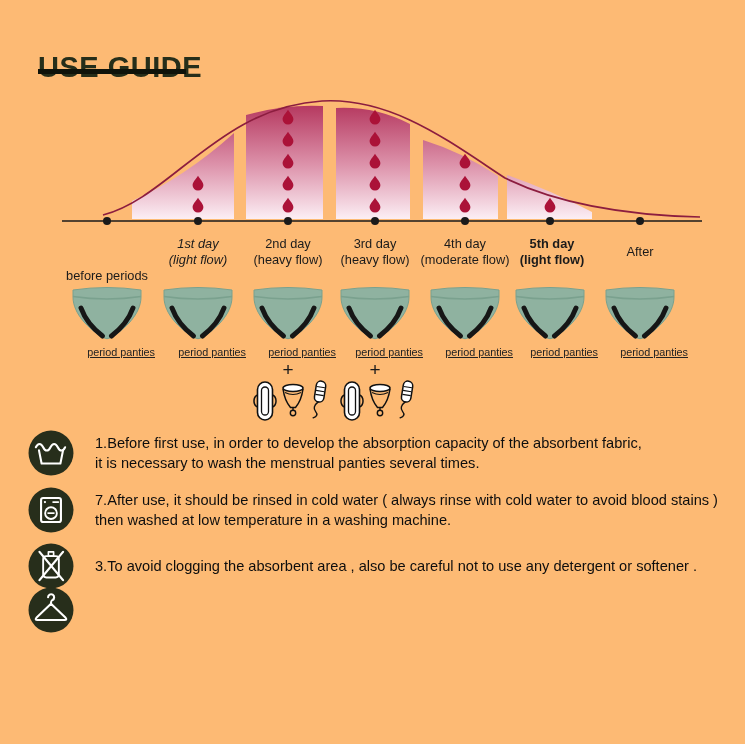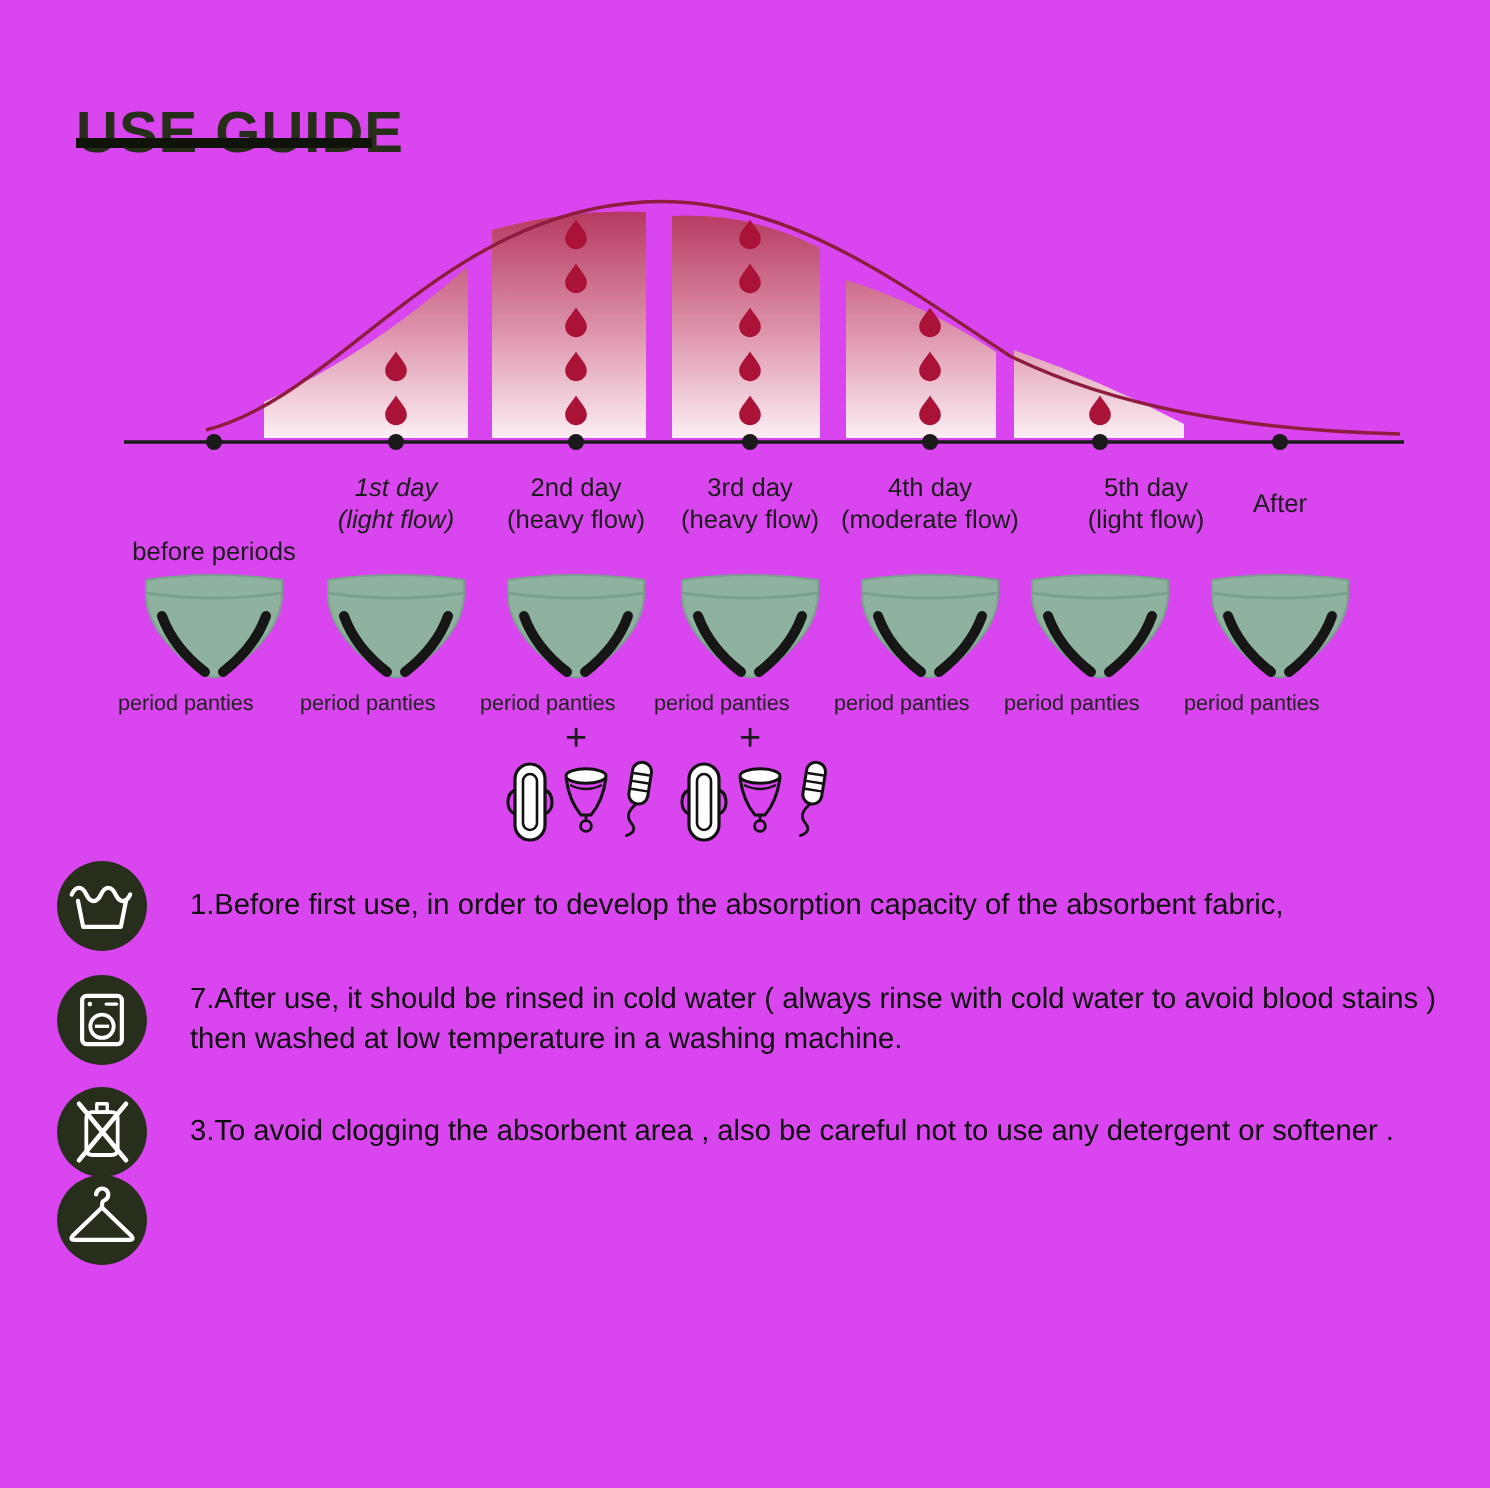--- a/index.html
+++ b/index.html
@@ -1,31 +1,31 @@
 <!DOCTYPE html>
 <html><head>
 <meta charset="utf-8">
 <style>
   html,body{margin:0;padding:0;background:#fff;}
-  .page{position:relative;width:745px;height:744px;background:#d946ef;overflow:hidden;
+  .page{position:relative;width:745px;height:744px;background:#fdba74;overflow:hidden;
         font-family:"Liberation Sans", sans-serif;color:#111;}
   
   .title{position:absolute;left:38px;top:32px;font-size:29px;font-weight:800;
          letter-spacing:.5px;color:#262e1a;}
   .title-underline{position:absolute;left:38px;top:69px;width:148px;height:5px;background:#0f130a;}
   
   .chart{position:absolute;left:0;top:85px;width:745px;height:150px;}
   
   .tl{position:absolute;top:236px;text-align:center;font-size:12.8px;line-height:16px;color:#1b1b1b;}
   .tl .sub{display:block;}
   .tl.single{padding-top:8px;}
   
   .pantycol{position:absolute;top:284px;width:90px;text-align:center;}
   .pantycol svg{display:block;margin:0 auto;}
-  .panty-label{position:absolute;top:346px;width:96px;text-align:left;font-size:10.8px;color:#222;}
+  .panty-label{position:absolute;top:346px;width:96px;text-align:right;font-size:10.8px;color:#222;text-decoration:underline;}
   .plus{position:absolute;top:359px;width:20px;text-align:center;font-size:19px;color:#1a1a1a;}
   .acc{position:absolute;}
   
   .care-row{position:absolute;left:28px;display:flex;align-items:center;}
   .care-icon{flex:0 0 46px;width:46px;height:46px;margin-right:21px;}
   .care-text{font-size:14.6px;line-height:20px;color:#0e0e0e;}
 </style>
 </head>
 <body>
 
@@ -79,21 +79,21 @@
         <path d="M550 112.8 c2.6,4.1 5.4,6.4 5.4,9.4 a5.4,5.4 0 1,1 -10.8,0 c0,-3 2.8,-5.3 5.4,-9.4" fill="#ab1238"></path>
       </g>
   </svg>
 
   <div id="timeline-labels">
       <div class="tl single" style="left: 52px; width: 110px; margin-top: 24px;"><span>before periods</span></div>
       <div class="tl" style="left: 143px; width: 110px; font-style: italic;"><span>1st day</span><span class="sub">(light flow)</span></div>
       <div class="tl" style="left: 233px; width: 110px;"><span>2nd day</span><span class="sub">(heavy flow)</span></div>
       <div class="tl" style="left: 320px; width: 110px;"><span>3rd day</span><span class="sub">(heavy flow)</span></div>
       <div class="tl" style="left: 410px; width: 110px;"><span>4th day</span><span class="sub">(moderate flow)</span></div>
-      <div class="tl" style="left: 518px; width: 110px;"><span>5th day</span><span class="sub">(light flow)</span></div>
+      <div class="tl" style="left: 497px; width: 110px; font-weight: bold;"><span>5th day</span><span class="sub">(light flow)</span></div>
       <div class="tl single" style="left: 585px; width: 110px;"><span>After</span></div>
     </div>
 
   <div id="panties-row">
       <div class="pantycol" style="left:62px">
         <svg width="76" height="58" viewBox="0 0 76 58">
   <path d="M4 6 Q38 1 72 6 L72 13 C72 30 56 45 42 53.5 Q38 56 34 53.5 C20 45 4 30 4 13 Z" fill="#8fb2a0" stroke="#7aa18e" stroke-width="1"></path>
   <path d="M4 12.5 Q38 17.5 72 12.5" fill="none" stroke="#7aa18e" stroke-width="1.4"></path>
   <path d="M12 24 C17 38 27 47 33.5 52" fill="none" stroke="#161616" stroke-width="5" stroke-linecap="round"></path>
   <path d="M64 24 C59 38 49 47 42.5 52" fill="none" stroke="#161616" stroke-width="5" stroke-linecap="round"></path>
@@ -197,20 +197,21 @@
     </div>
 
   <div class="care-row" style="top:430px;">
     <svg class="care-icon" viewBox="0 0 44 44">
       <circle cx="22" cy="22" r="21.5" fill="#272e1b"></circle>
       <path d="M7.5 16.5 c2,-4.2 5,-4.2 7,0 c2,4.2 5,4.2 7,0 c2,-4.2 5,-4.2 7,0 c2,4.2 5,4.2 7,0" fill="none" stroke="#fff" stroke-width="2" stroke-linecap="round"></path>
       <path d="M10.5 19.5 L13 32 L31 32 L33.5 19.5" fill="none" stroke="#fff" stroke-width="2" stroke-linejoin="round" stroke-linecap="round"></path>
     </svg>
     <div class="care-text">
       <div>1.Before first use, in order to develop the absorption capacity of the absorbent fabric,</div>
+      <div>it is necessary to wash the menstrual panties several times.</div>
     </div>
   </div>
 
   <div class="care-row" style="top:487px;">
     <svg class="care-icon" viewBox="0 0 44 44">
       <circle cx="22" cy="22" r="21.5" fill="#272e1b"></circle>
       <rect x="12.5" y="10.5" width="19" height="23" rx="2" fill="none" stroke="#fff" stroke-width="2"></rect>
       <circle cx="22" cy="25" r="5.6" fill="none" stroke="#fff" stroke-width="1.8"></circle>
       <line x1="18.6" y1="25" x2="25.4" y2="25" stroke="#fff" stroke-width="1.6"></line>
       <circle cx="16.2" cy="14.4" r="1.1" fill="#fff"></circle>

